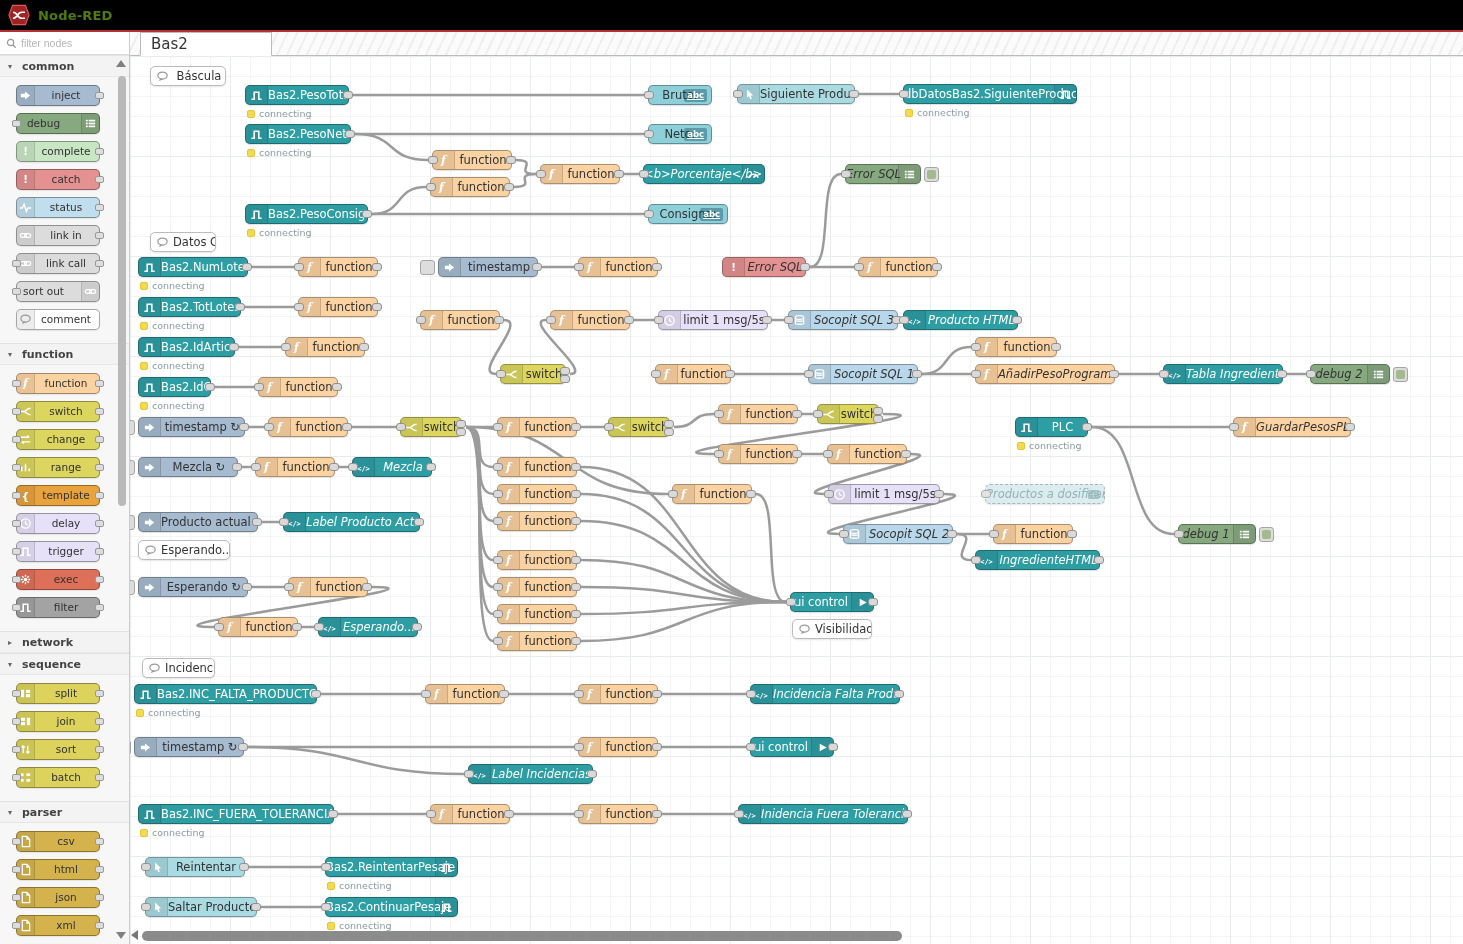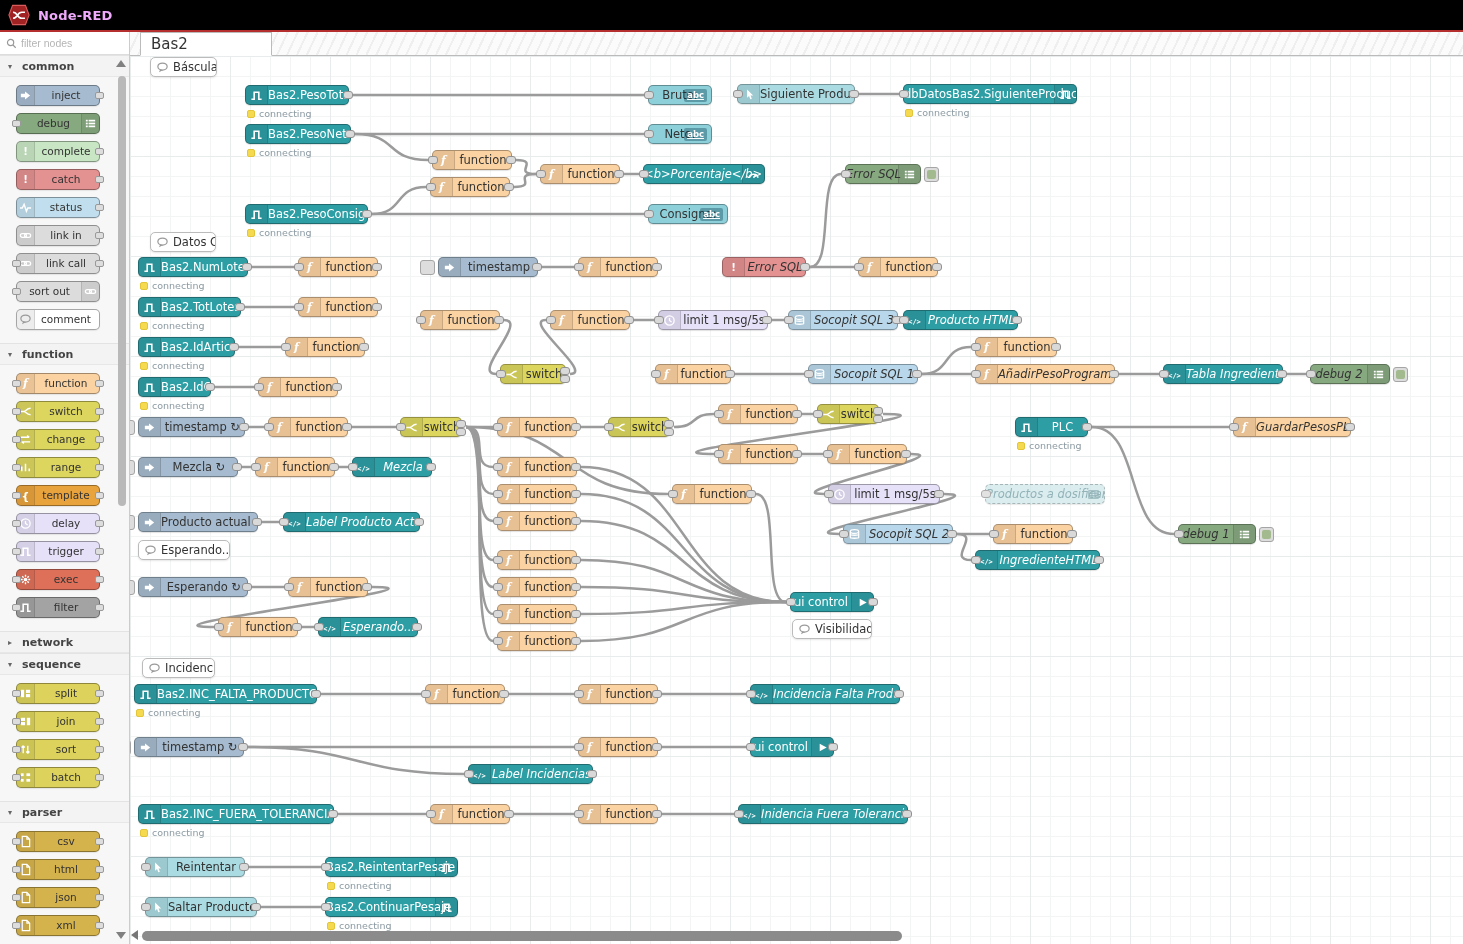--- a/index.html
+++ b/index.html
@@ -3,38 +3,38 @@
 <meta charset="utf-8">
 <style>
   * { margin:0; padding:0; box-sizing:border-box; }
   html,body { width:1463px; height:944px; overflow:hidden; background:#fff;
     font-family:"DejaVu Sans","Liberation Sans",sans-serif; }
 
   
   #header { position:absolute; left:0; top:0; width:1463px; height:30px; background:#000;
     display:flex; align-items:center; padding-left:8px; z-index:30; }
   #header .logo { width:22px; height:22px; margin-right:8px; }
-  #header .title { color:#f0abfc; font-size:13px; font-weight:bold; letter-spacing:.2px; }
+  #header .title { color:#4d7c0f; font-size:13px; font-weight:bold; letter-spacing:.2px; }
   #redline { position:absolute; left:0; top:30px; width:1463px; height:2px; background:#b52f2f; z-index:30; }
 
   
   #sidebar { position:absolute; left:0; top:32px; width:130px; height:912px; background:#f7f7f7;
     border-right:1px solid #ccc; z-index:20; overflow:hidden; }
   #search { height:23px; background:#fff; border-bottom:1px solid #ddd; display:flex; align-items:center; padding:0 6px; gap:4px; }
   #search input { border:none; outline:none; width:90px; font-size:10.5px; color:#555; background:transparent; }
   #search input::placeholder { color:#b5b5b5; }
   .psection-h { height:22px; background:#f3f3f3; border-top:1px solid #e3e3e3; border-bottom:1px solid #e7e7e7;
     display:flex; align-items:center; gap:6px; padding:0 8px; font-size:11px; font-weight:bold; color:#444; cursor:pointer; }
   .chev { font-size:8px; color:#666; width:8px; display:inline-block; }
   .pitems { padding:8px 0 6px 16px; }
   .pnode { position:relative; width:84px; height:21px; border:1px solid rgba(0,0,0,.35); border-radius:5px;
     margin-bottom:7px; font-size:10.5px; color:#333; cursor:grab; box-shadow:0 1px 1px rgba(0,0,0,.08); }
   .pnode .plabel { position:absolute; top:0; line-height:19px; width:100%; text-align:center; }
   .pnode.ic-l .plabel { padding-left:16px; }
-  .pnode.ic-r .plabel { padding-right:29px;text-align:right; }
+  .pnode.ic-r .plabel { padding-right:29px; }
   .pchip { position:absolute; top:0; width:18px; height:19px; background:rgba(0,0,0,.07); display:flex; align-items:center; justify-content:center; }
   .pchip.l { left:0; border-right:1px solid rgba(0,0,0,.12); border-radius:4px 0 0 4px; }
   .pchip.r { right:0; border-left:1px solid rgba(0,0,0,.12); border-radius:0 4px 4px 0; }
   .pport { position:absolute; width:9px; height:7px; top:6px; background:#ddd; border:1px solid #999; border-radius:2px; }
   .pport.in { left:-5px; } .pport.out { right:-5px; }
   
   #pscroll { position:absolute; right:3px; top:26px; bottom:16px; width:8px; }
   #pscroll .thumb { position:absolute; top:18px; left:0; width:8px; height:430px; background:#b9b9b9; border-radius:4px; }
   .sarrow { position:absolute; width:0; height:0; border-left:5px solid transparent; border-right:5px solid transparent; }
   #pup { right:3px; top:28px; border-bottom:7px solid #808080; }
@@ -502,21 +502,21 @@
       <path d="M532 691 C582.4 691 565.6 691 616 691" fill="none" stroke="#9b9b9b" stroke-width="2.5"></path>
       <path d="M118 691 C228 691 224 718 334 718" fill="none" stroke="#9b9b9b" stroke-width="2.5"></path>
       <path d="M208 758 C260.8 758 243.2 758 296 758" fill="none" stroke="#9b9b9b" stroke-width="2.5"></path>
       <path d="M384 758 C420 758 408 758 444 758" fill="none" stroke="#9b9b9b" stroke-width="2.5"></path>
       <path d="M532 758 C575.2 758 560.8 758 604 758" fill="none" stroke="#9b9b9b" stroke-width="2.5"></path>
       <path d="M119 811 C162.2 811 147.8 811 191 811" fill="none" stroke="#9b9b9b" stroke-width="2.5"></path>
       <path d="M131 851 C167 851 155 851 191 851" fill="none" stroke="#9b9b9b" stroke-width="2.5"></path>
     </svg>
   <div id="hscroll"></div>
   <div id="hleft"></div>
-<div class="node ic-l comment" style="left: 20px; top: 1px; width: 67px;">
+<div class="node ic-l comment" style="left: 20px; top: 10px; width: 76px;">
       <span class="nchip l plain">
         <svg width="13" height="13" viewBox="0 0 14 14">
           <ellipse cx="7" cy="6" rx="5" ry="3.8" fill="none" stroke="#999" stroke-width="1.3"></ellipse>
           <path d="M4.5 9.2 L3.2 12 L7.8 9.6 z" fill="#999"></path>
         </svg>
       </span>
       <span class="nlabel">Báscula</span>
     </div>
     <div class="node ic-l comment" style="left: 20px; top: 176px; width: 66px;">
       <span class="nchip l plain">

